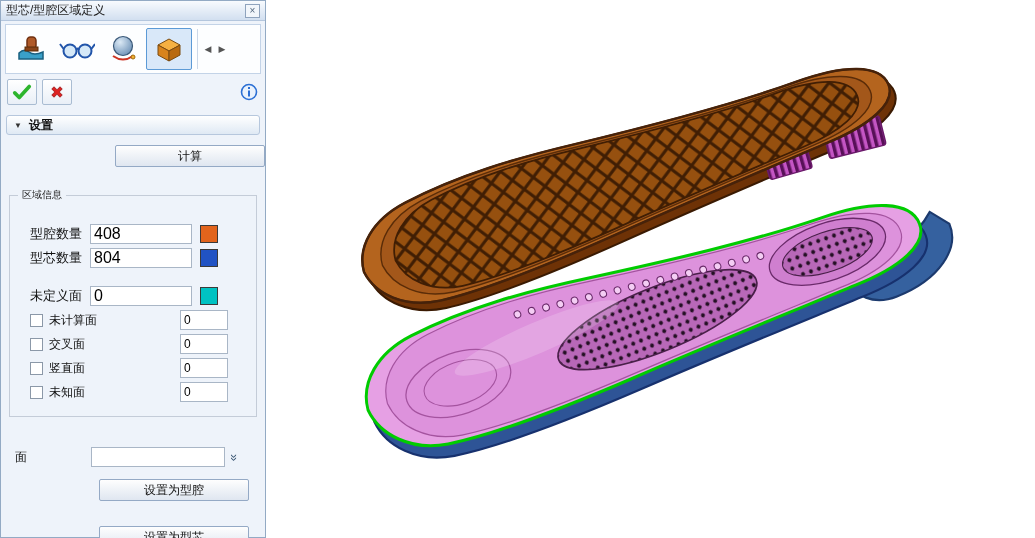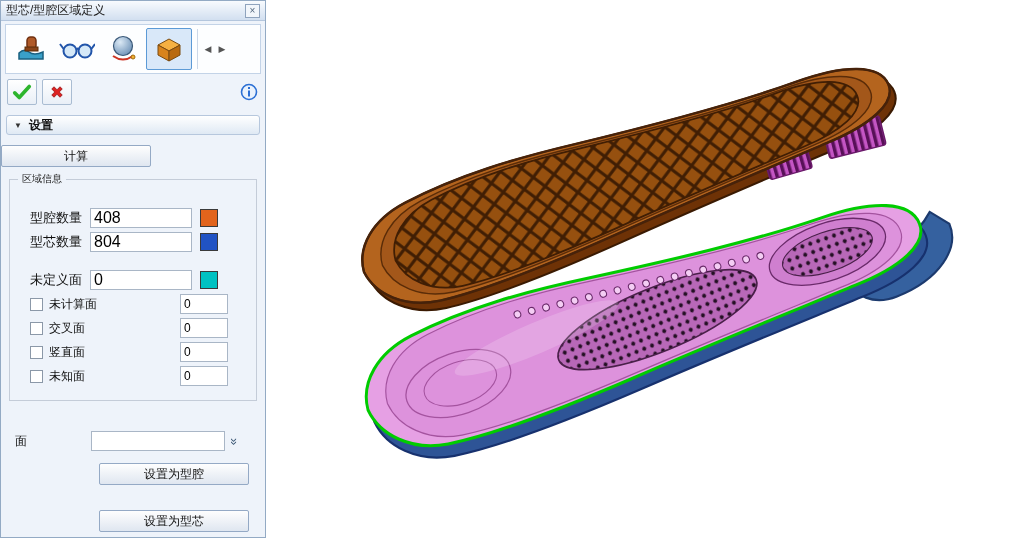--- a/index.html
+++ b/index.html
@@ -28,21 +28,21 @@
          background:linear-gradient(#ffffff,#e9eff7); display:flex; align-items:center;
          justify-content:center; margin-right:5px; }
   .info { margin-left:auto; width:20px; height:20px; display:flex; align-items:center; justify-content:center; }
 
   .section-bar { margin:8px 5px 0; height:20px; border:1px solid #b6c7dd; border-radius:3px;
                  background:linear-gradient(#ffffff,#dfe9f4); display:flex; align-items:center;
                  padding:0 7px; flex:none; }
   .section-bar .tri { font-size:8px; color:#333; margin-right:7px; }
   .section-bar .lbl { font-size:12px; font-weight:bold; color:#111; }
 
-  .calc-row { margin:10px 0 0; display:flex; justify-content:flex-start; flex:none; }
+  .calc-row { margin:10px 0 16px; display:flex; justify-content:flex-end; flex:none; }
   .btn { height:22px; width:150px; border:1px solid #94a9c5; border-radius:2px;
          background:linear-gradient(#fefefe,#dfe6f0); font-size:12px; color:#111; font-family:inherit; }
 
   .groupbox { margin:12px 8px 0; border:1px solid #c4ccd8; position:relative;
               padding:24px 8px 10px; flex:none; }
   .legend { position:absolute; top:-8px; left:8px; background:#eef3fa; padding:0 4px;
             font-size:10px; color:#222; }
   .frow { display:flex; align-items:center; height:20px; margin:4px 0 4px 12px; }
   .frow label { width:60px; font-size:13px; color:#111; }
   .vinput { width:102px; height:20px; border:1px solid #a9b6c6; background:#fff;

